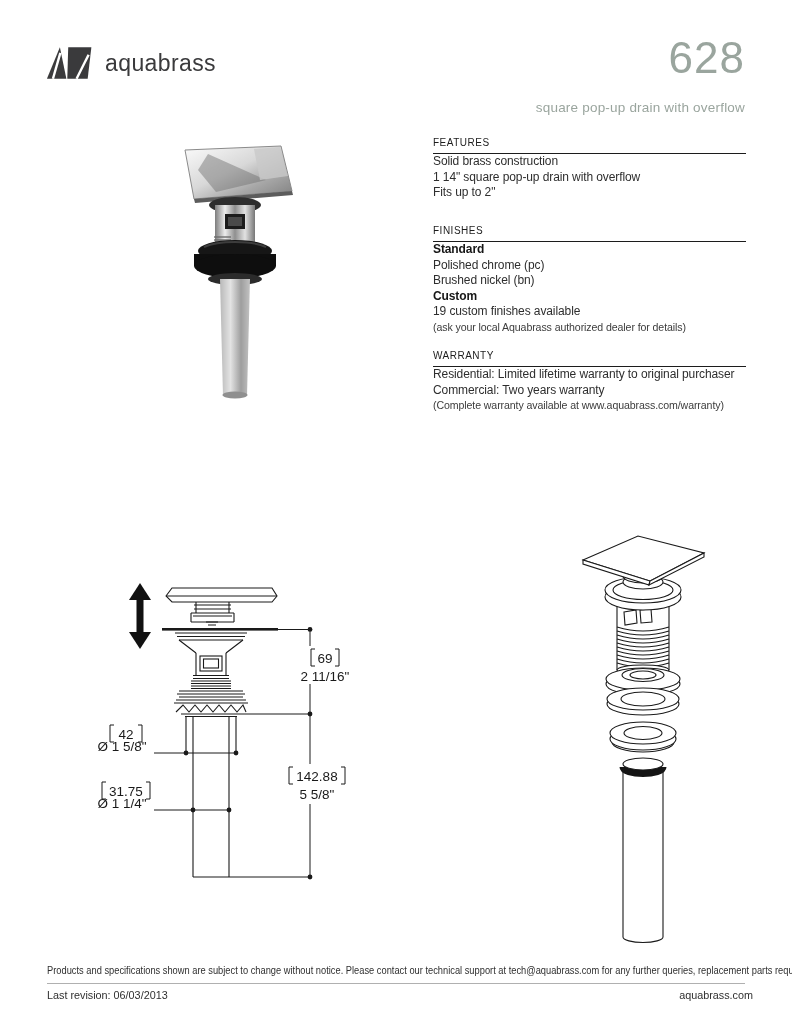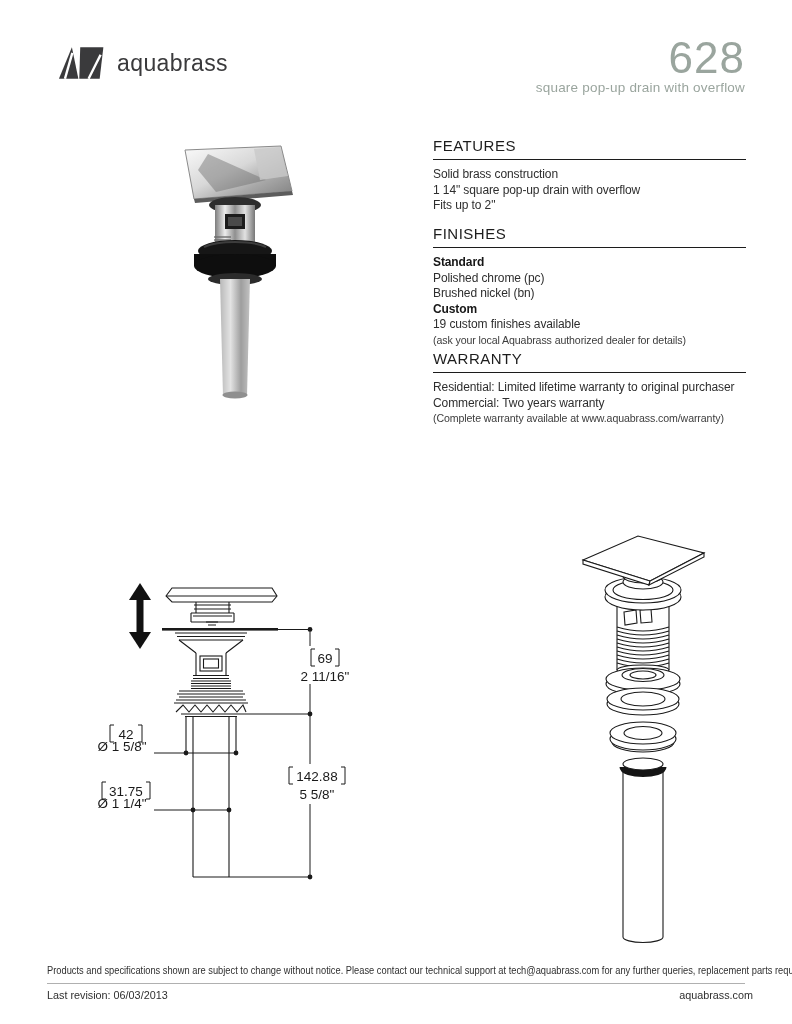--- a/index.html
+++ b/index.html
@@ -1,33 +1,33 @@
 <!DOCTYPE html>
 <html style="--accent: #9aa59e; --ink: #231f20;"><head>
 <meta charset="utf-8">
 <style>
   html,body{margin:0;padding:0;background:#e8e8e8;}
   .page{position:relative;width:792px;height:1024px;background:#ffffff;margin:0 auto;
         font-family:"Liberation Sans",sans-serif;color:#2c2c2c;overflow:hidden;}
   :root{--accent:#9aa59e;--ink:#231f20;}
 
   
-  .logo{position:absolute;left:58px;top:44px;display:flex;align-items:center;gap:9px;}
+  .logo{position:absolute;left:46px;top:44px;display:flex;align-items:center;gap:9px;}
   .logo-mark{width:50px;height:38px;}
   .logo-text{font-size:23px;color:#3a3a3c;letter-spacing:.4px;}
   .model-block{position:absolute;right:47px;top:36px;text-align:right;}
   .model-number{font-size:44px;line-height:1;color:var(--accent);letter-spacing:1px;}
-  .model-subtitle{font-size:13.5px;color:var(--accent);margin-top:0;letter-spacing:.2px;}
+  .model-subtitle{font-size:13.5px;color:var(--accent);margin-top:20px;letter-spacing:.2px;}
 
   
   .specs{position:absolute;left:433px;top:137px;width:313px;}
   .spec-block{position:absolute;left:0;width:313px;}
-  .spec-title{font-size:15px;letter-spacing:.5px;color:#1c1c1c;margin-bottom:5px;}
+  .spec-title{font-size:10px;letter-spacing:.5px;color:#1c1c1c;margin-bottom:5px;}
   .spec-rule{border-bottom:1.3px solid #1c1c1c;width:313px;}
-  .spec-body{margin-top:7px;}
+  .spec-body{margin-top:0;}
   .spec-line{font-size:12px;line-height:15.5px;color:#2e2e2e;white-space:nowrap;letter-spacing:-.1px;}
   .spec-strong{font-weight:bold;color:#161616;}
   .spec-note{font-size:10.6px;line-height:14px;color:#3c3c3c;white-space:nowrap;letter-spacing:-.1px;}
 
   
   .footer-disclaimer{position:absolute;left:47px;top:965px;font-size:10px;color:#2f2f2f;
                      white-space:nowrap;transform:scaleX(.93);transform-origin:left center;}
   .footer-rule{position:absolute;left:47px;right:47px;top:983px;border-top:1px solid #b0b0b0;}
   .footer-revision{position:absolute;left:47px;top:989px;font-size:10.8px;color:#2f2f2f;}
   .footer-site{position:absolute;right:39px;top:989px;font-size:10.8px;color:#2f2f2f;}

